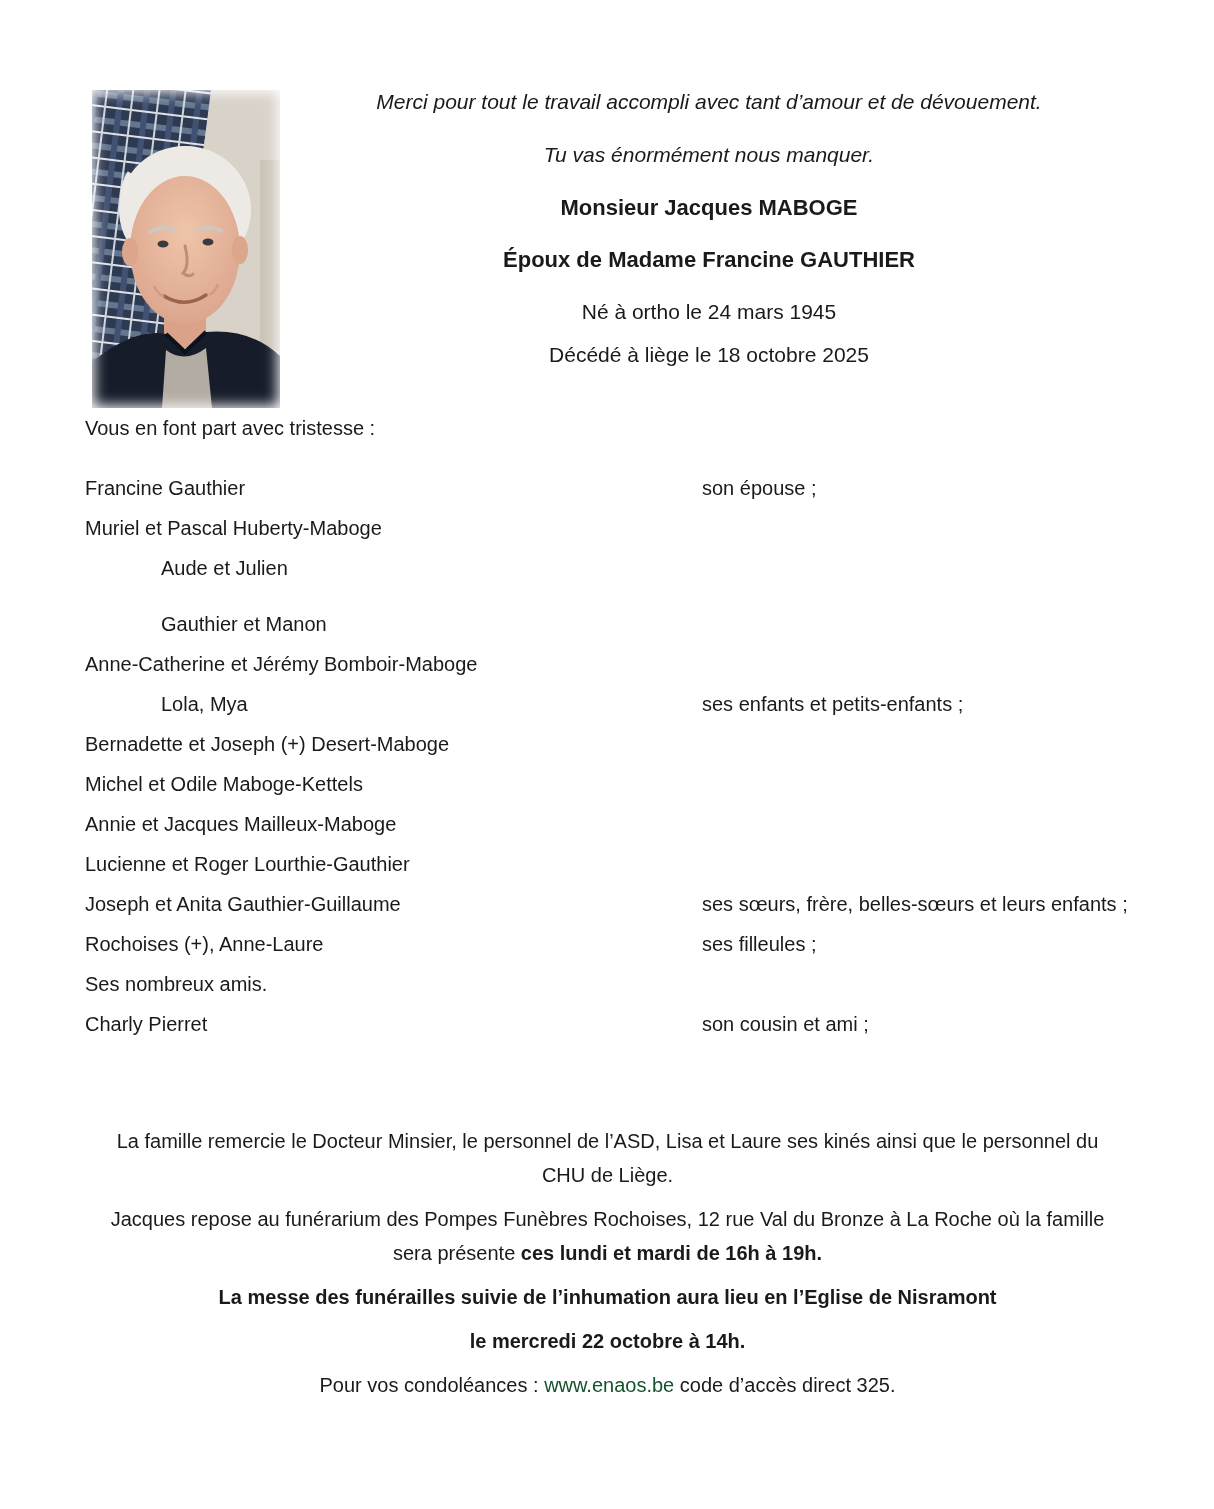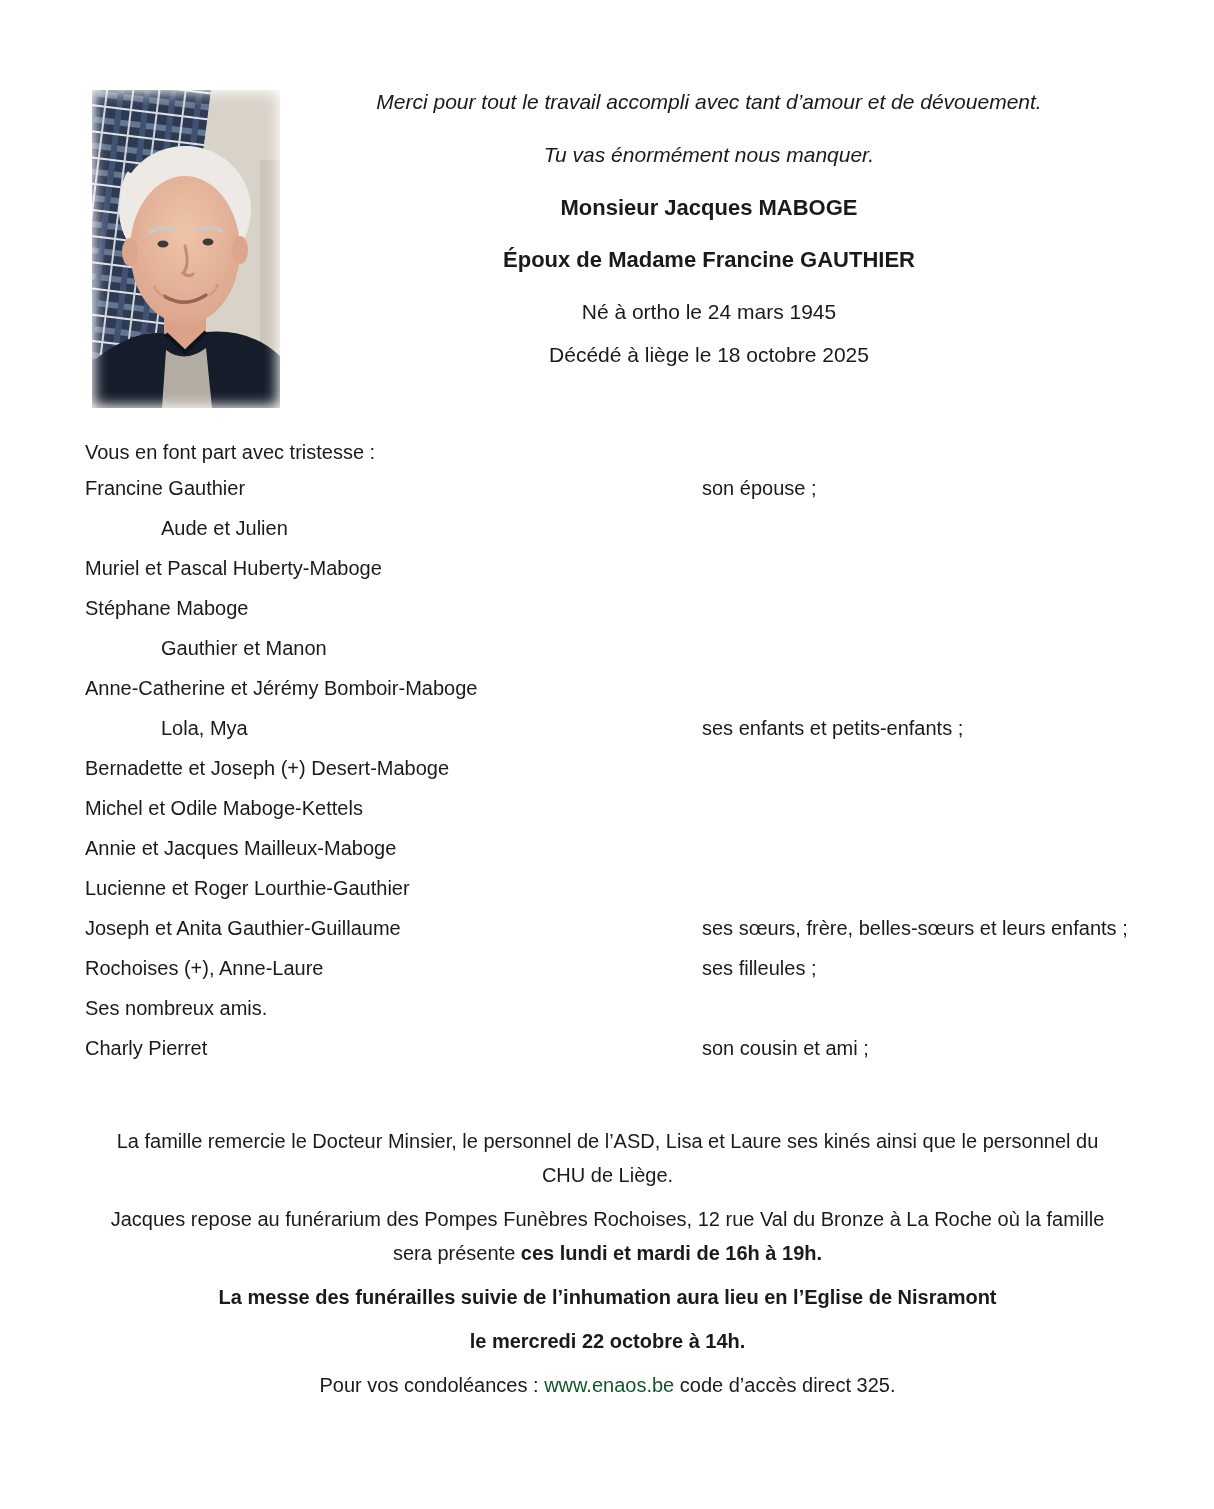--- a/index.html
+++ b/index.html
@@ -15,21 +15,21 @@
   
   .photo { position: absolute; left: 92px; top: 90px; width: 188px; height: 318px; }
   .photo svg { display: block; width: 100%; height: 100%; }
 
   
   .header { position: absolute; left: 288px; right: 84px; top: 88px; text-align: center; }
   .tribute   { font-size: 21px; font-style: italic; line-height: 28px; margin-bottom: 25px; }
   .bold-line { font-size: 22px; font-weight: bold;  line-height: 28px; margin-bottom: 24px; }
   .plain-line{ font-size: 21px; line-height: 28px; margin-bottom: 15px; }
 
-  .intro { position: absolute; left: 85px; top: 440px; font-size: 20px; line-height: 24px; }
+  .intro { position: absolute; left: 85px; top: 416px; font-size: 20px; line-height: 24px; }
 
   .family-list { position: absolute; left: 85px; top: 476px; right: 80px; }
   .row { display: grid; grid-template-columns: 570px 1fr; font-size: 20px; line-height: 24px; margin-bottom: 16px; gap: 47px; }
   .row .name.indent { padding-left: 76px; }
   .row .relation { white-space: nowrap; }
 
   .footer { position: absolute; left: 85px; right: 84px; top: 1116px; text-align: center; font-size: 20px; }
   .footer p { margin: 8px 0 10px 0; line-height: 34px; }
   .footer p.thanks { max-width: 985px; margin-left: auto; margin-right: auto; }
   .footer p.repose { max-width: 1000px; margin-left: auto; margin-right: auto; }
@@ -95,31 +95,30 @@
 
   <div class="intro">Vous en font part avec tristesse :</div>
 
   <div class="family-list">
     <div class="row">
       <span class="name">Francine Gauthier</span>
       <span class="relation">son épouse ;</span>
     </div>
 
     <div class="row">
+      <span class="name">Muriel et Pascal Huberty-Maboge</span>
+      <span class="relation"></span>
+    </div>
+
+    <div class="row">
       <span class="name indent">Aude et Julien</span>
       <span class="relation"></span>
     </div>
 
     <div class="row">
-      <span class="name">Muriel et Pascal Huberty-Maboge</span>
-      <span class="relation"></span>
-    </div>
-
-    <div class="row">
-      <span class="name">Stéphane Maboge</span>
       <span class="relation"></span>
     </div>
 
     <div class="row">
       <span class="name indent">Gauthier et Manon</span>
       <span class="relation"></span>
     </div>
 
     <div class="row">
       <span class="name">Anne-Catherine et Jérémy Bomboir-Maboge</span>

